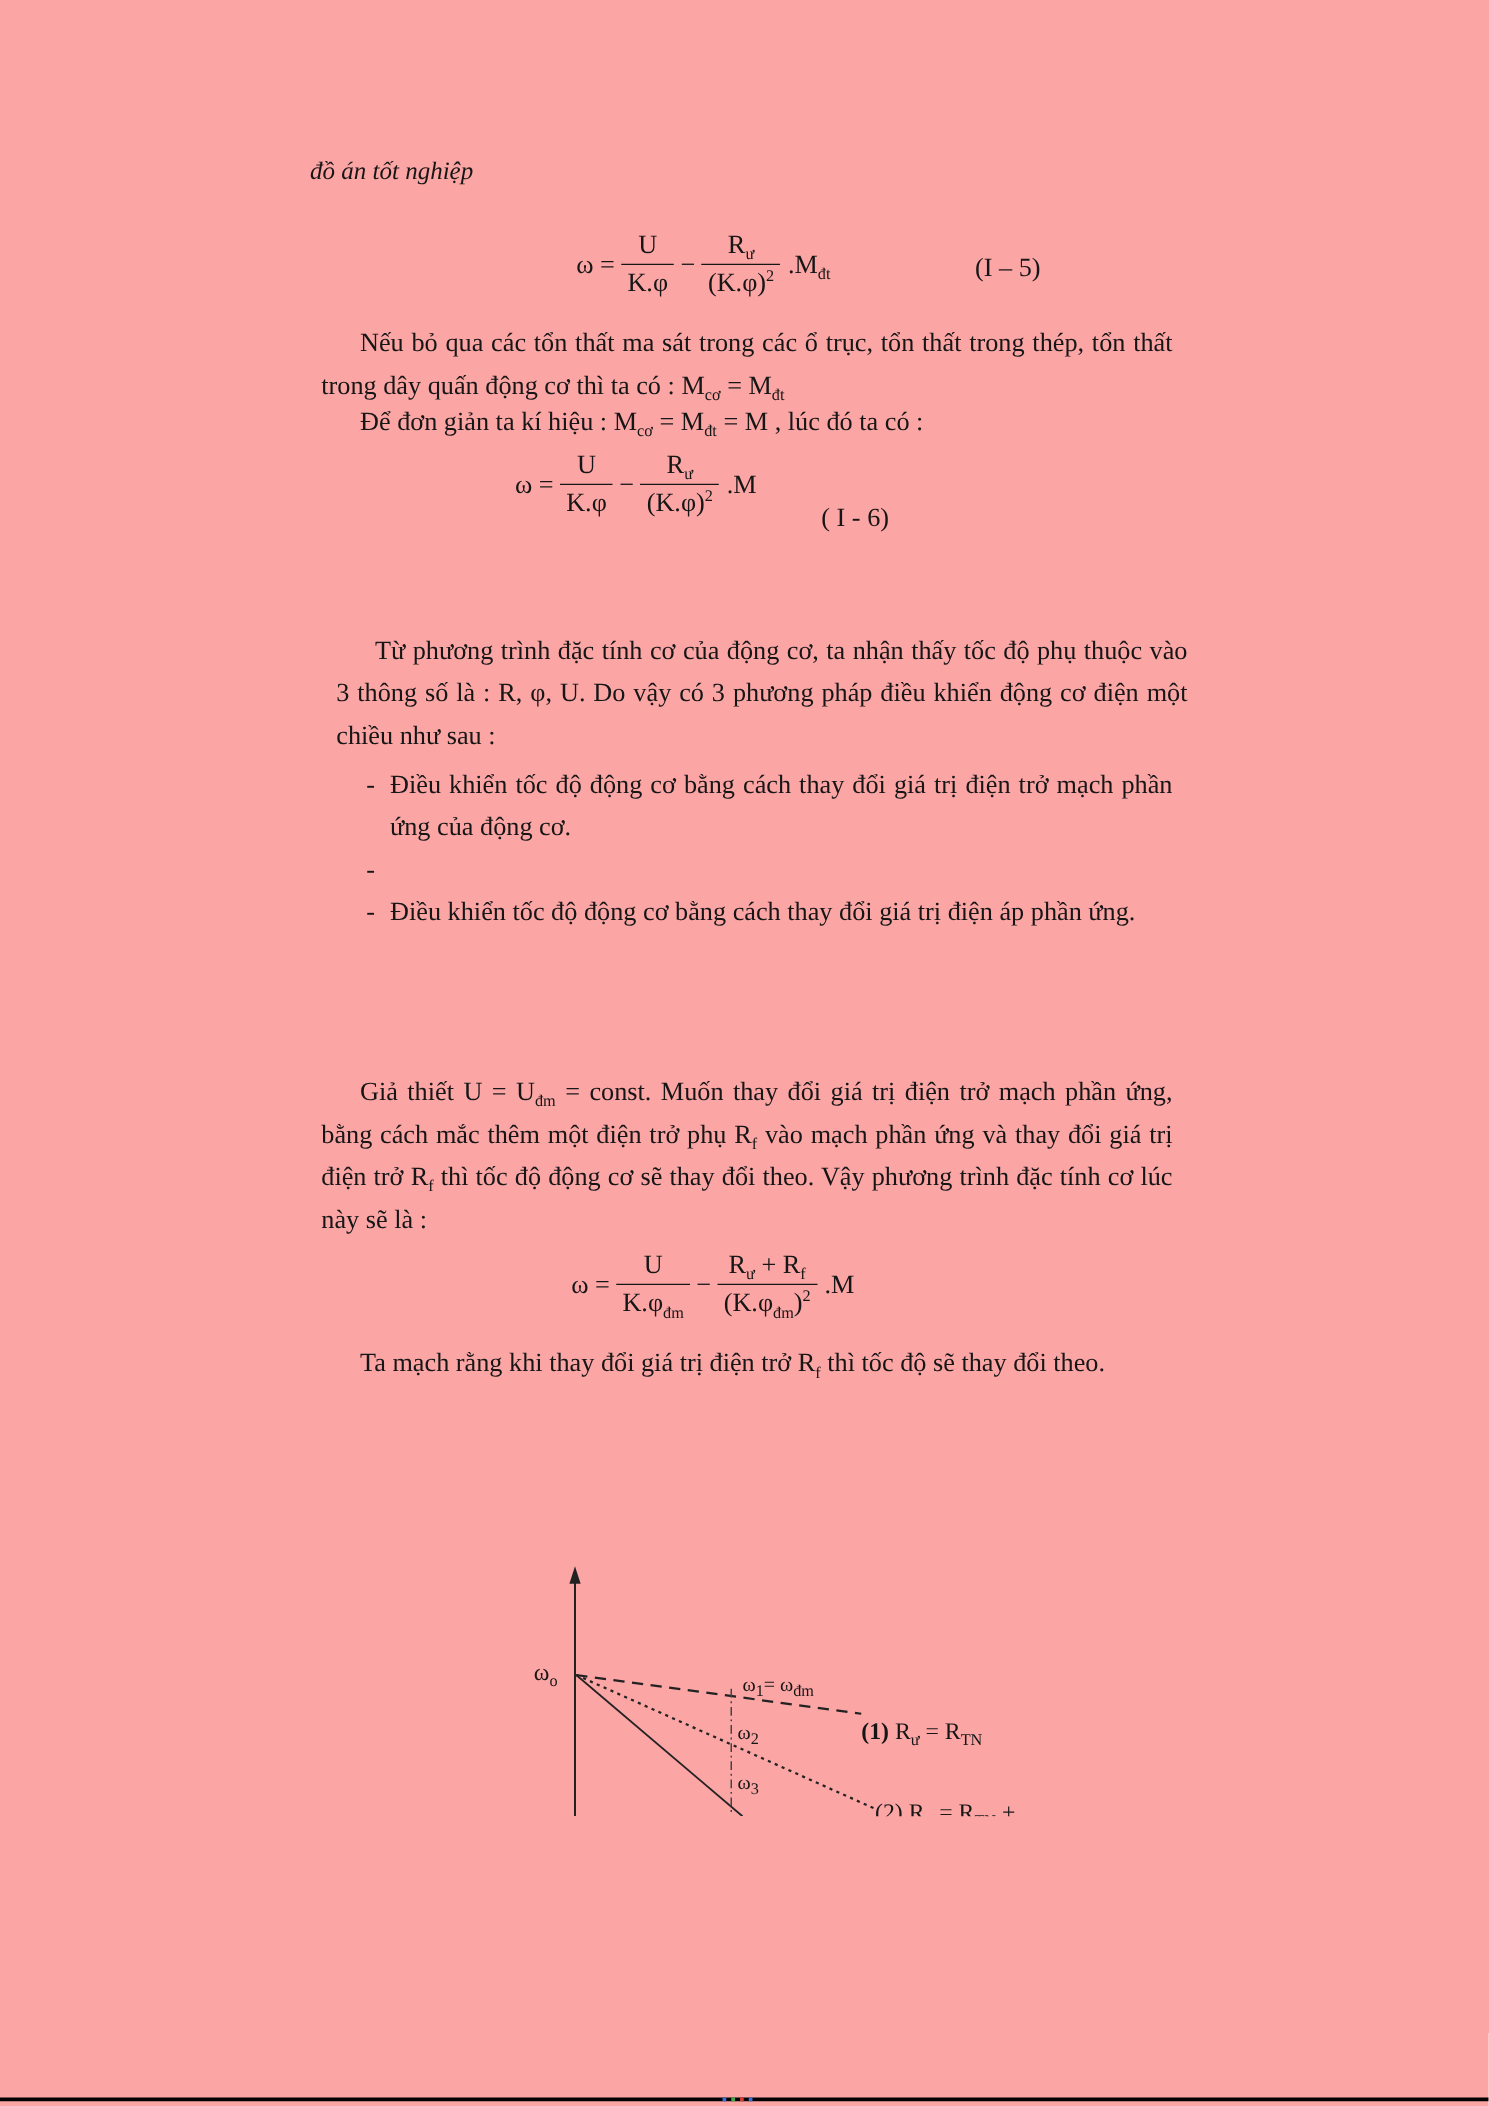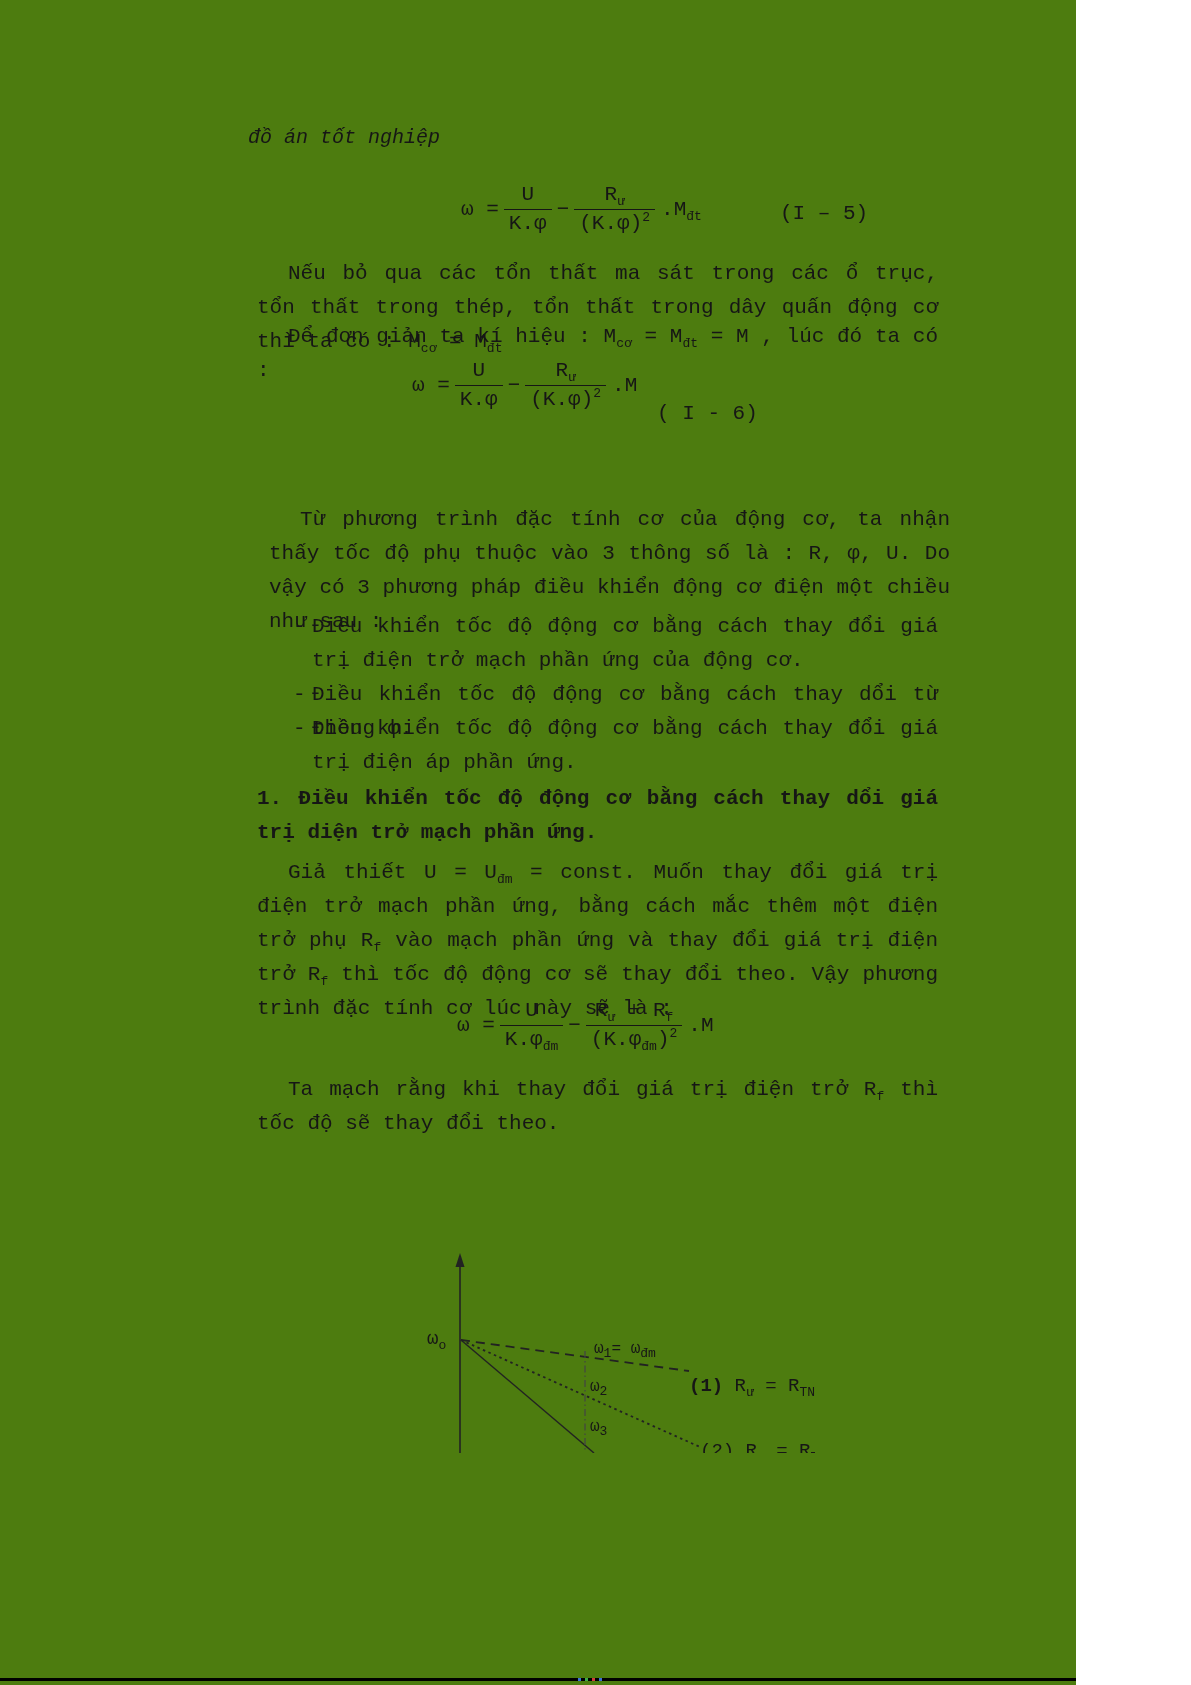--- a/index.html
+++ b/index.html
@@ -1,17 +1,17 @@
 <!DOCTYPE html>
 <html><head>
 <meta charset="utf-8">
 <style>
   html,body{margin:0;padding:0;background:#ffffff;}
-  .page{position:relative;width:1076px;height:1685px;background:#4d7c0f;overflow:hidden;
-        font-family:Liberation Mono, monospace;color:#161616;}
+  .page{position:relative;width:1191px;height:1685px;background:#fca5a5;overflow:hidden;
+        font-family:Liberation Serif, serif;color:#161616;}
   .hdr{position:absolute;left:248px;top:126px;font-style:italic;font-size:20px;}
   .para{position:absolute;left:257px;width:681px;margin:0;font-size:21px;line-height:34px;
         text-align:justify;}
   .indent{text-indent:31px;}
   .heading{font-weight:bold;}
   .bullet{padding-left:55px;width:626px;}
   .bullet .dash{position:absolute;left:36px;}
   sub{font-size:13px;line-height:0;}
   sup.e{font-size:13px;line-height:0;}
   .eq{position:absolute;display:flex;align-items:center;gap:5px;font-size:21px;white-space:nowrap;}
@@ -73,28 +73,26 @@
   <div class="eqtag" style="left:657px;top:382px;margin-top:20px;">( I - 6)</div>
 
   <p class="para indent" style="top:503px;margin-left:12px;"><span>Từ phương trình đặc tính cơ của động cơ, ta nhận thấy tốc độ phụ thuộc vào 3 thông số là : R, φ, U. Do vậy có 3 phương pháp điều khiển động cơ điện một chiều như sau :</span></p>
 
   <p class="para bullet" style="top:610px;">
     <span class="dash">-</span>
     <span><span>Điều khiển tốc độ động cơ bằng cách thay đổi giá trị điện trở mạch phần ứng của động cơ.</span></span>
   </p>
   <p class="para bullet" style="top:678px;">
     <span class="dash">-</span>
-    <span><span>Điều khiển tốc độ động cơ bằng cách thay dổi từ thông  φ.</span></span>
   </p>
   <p class="para bullet" style="top:712px;">
     <span class="dash">-</span>
     <span><span>Điều khiển tốc độ động cơ bằng cách thay đổi giá trị điện áp phần ứng.</span></span>
   </p>
 
-  <p class="para heading" style="top:782px;"><span>1. Điều khiển tốc độ động cơ bằng cách thay dổi giá trị diện trở mạch phần ứng.</span></p>
 
   <p class="para indent" style="top:856px;"><span>Giả thiết U = U</span><sub>đm</sub><span> = const. Muốn thay đổi giá trị điện trở mạch phần ứng, bằng cách mắc thêm một điện trở phụ R</span><sub>f</sub><span> vào mạch phần ứng và thay đổi giá trị điện trở R</span><sub>f</sub><span> thì tốc độ động cơ sẽ thay đổi theo. Vậy phương trình đặc tính cơ lúc này sẽ là :</span></p>
 
   <div class="eq" style="left:457px;top:999px;">
     <span>ω =</span>
     <span class="frac">
       <span class="num"><span>U</span></span>
       <span class="den"><span>K.φ</span><sub>đm</sub></span>
     </span>
     <span>−</span>

